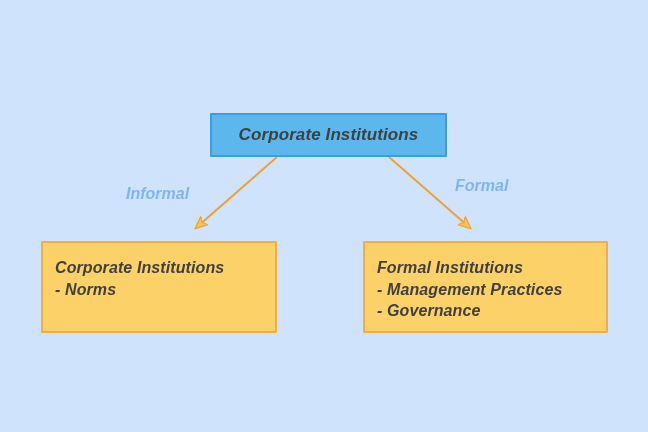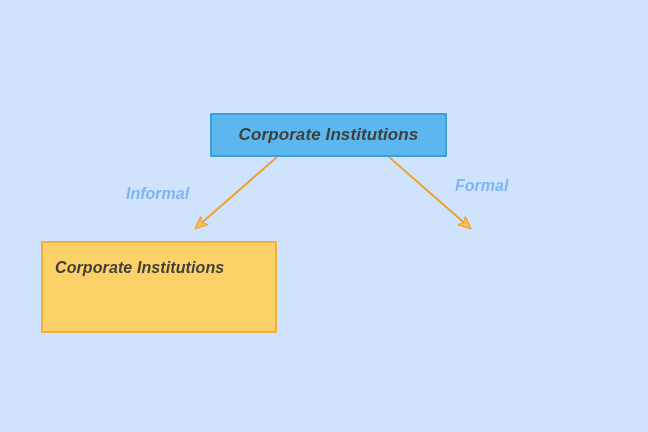--- a/index.html
+++ b/index.html
@@ -109,16 +109,22 @@
 
   <div class="node node-root">
     <span>Corporate Institutions</span>
   </div>
 
   <div class="edge-label edge-label-informal">Informal</div>
   <div class="edge-label edge-label-formal">Formal</div>
 
   <div class="node node-leaf node-left">
     <div class="node-line">Corporate Institutions</div>
+    <div class="node-line">- Norms</div>
   </div>
 
+  <div class="node node-leaf node-right">
+    <div class="node-line">Formal Institutions</div>
+    <div class="node-line">- Management Practices</div>
+    <div class="node-line">- Governance</div>
+  </div>
 
 </div>
 
 </body></html>

